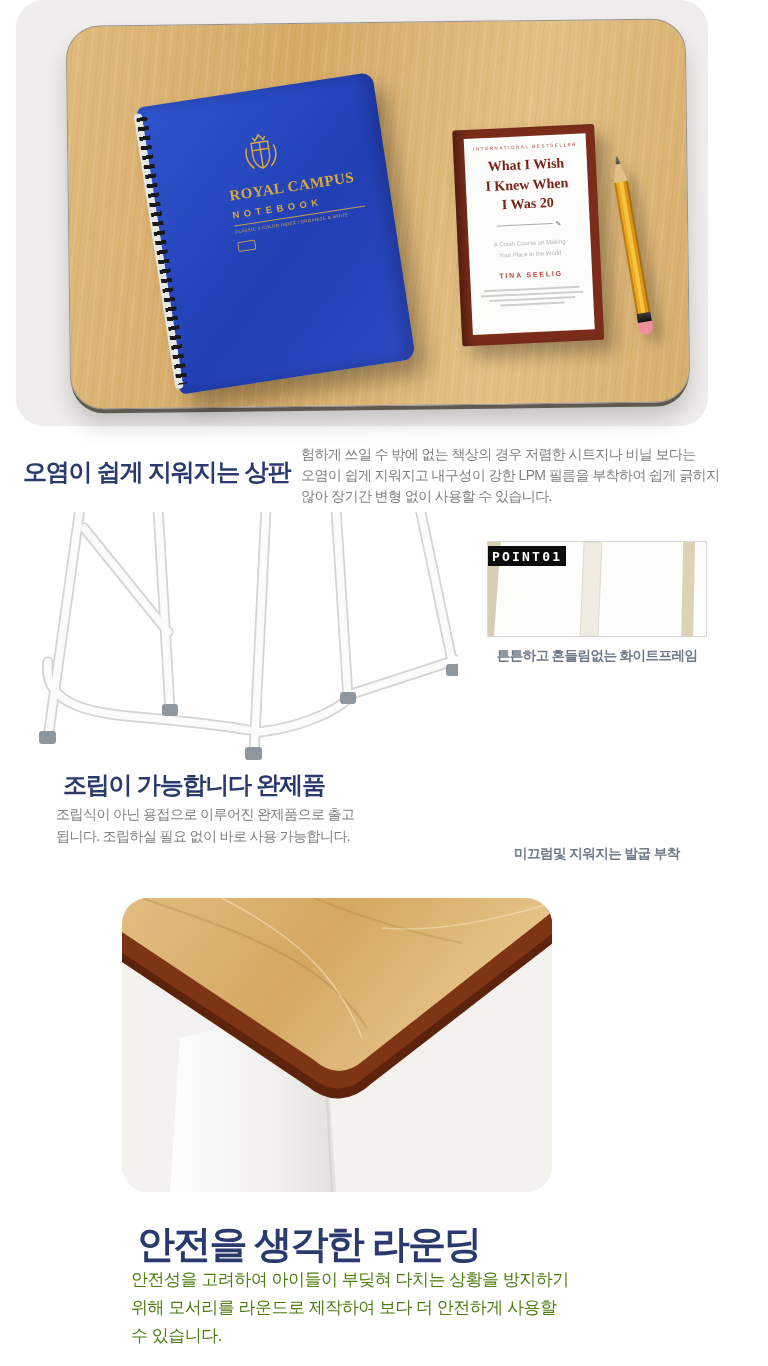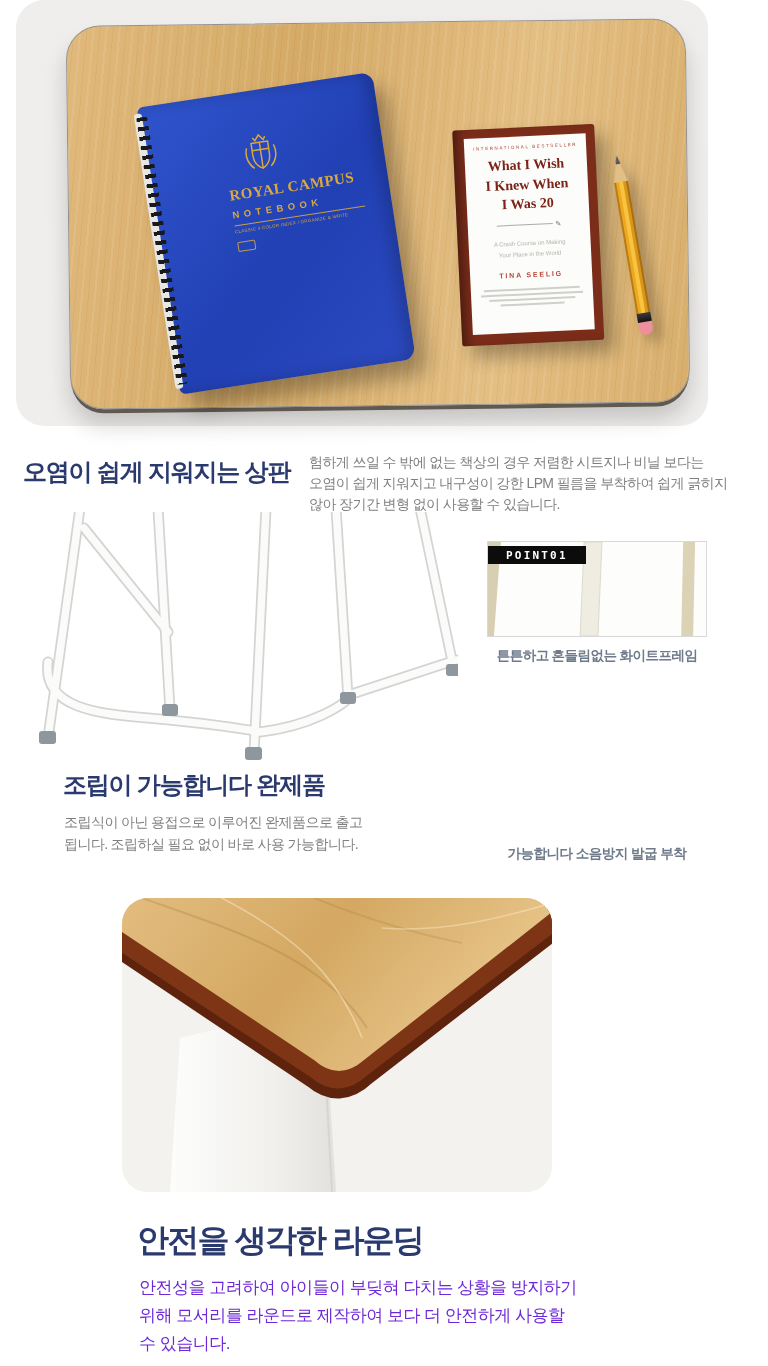--- a/index.html
+++ b/index.html
@@ -55,40 +55,40 @@
     clip-path:polygon(50% 0,100% 100%,0 100%);}
   .pencil-wood{width:14px;height:18px;background:#e2bf85;
     clip-path:polygon(36% 0,64% 0,100% 100%,0 100%);}
   .pencil-body{width:14px;height:133px;
     background:linear-gradient(90deg,#b67d12 0 2px,#eda722 2px 5px,#f8c33e 5px 9px,#d9961b 9px 12px,#a86f10 12px 14px);}
   .pencil-ferrule{width:14px;height:9px;background:linear-gradient(180deg,#3c3c3c,#121212);}
   .pencil-eraser{width:14px;height:13px;background:#ef8f9b;border-radius:0 0 7px 7px;}
 
   
   .sec-heading{position:absolute;margin:8px;color:var(--c-heading,#2b3a6e);font-weight:bold;letter-spacing:-1.2px;white-space:nowrap;}
-  .sec-body{position:absolute;margin:8px;color:var(--c-body-text,#7f7f7f);word-break:keep-all;}
+  .sec-body{position:absolute;margin:0;color:var(--c-body-text,#7f7f7f);word-break:keep-all;}
   #h1{left:15px;top:448px;font-size:24px;}
   #b1{left:301px;top:444px;width:420px;font-size:14px;line-height:21px;letter-spacing:-0.6px;}
   #h2{left:55px;top:761px;font-size:24px;}
   #b2{left:56px;top:804px;width:340px;font-size:14px;line-height:22px;letter-spacing:-0.5px;font-family:Liberation Serif, serif;}
-  #h3{left:129px;top:1211px;font-size:32px;letter-spacing:-1.8px;}
-  #b3{left:131px;top:1266px;width:440px;font-size:17px;line-height:28px;letter-spacing:-0.5px;color:#6d28d9;}
+  #h3{left:129px;top:1211px;font-size:38px;letter-spacing:-1.8px;}
+  #b3{left:131px;top:1266px;width:440px;font-size:17px;line-height:28px;letter-spacing:-0.5px;color:#4d7c0f;}
 
   
   .stool-fig{position:absolute;left:18px;top:512px;width:440px;height:252px;}
   .stool-fig svg{display:block;width:100%;height:100%;}
 
   
   .point-card{position:absolute;left:487px;width:220px;background:#fefefd;border:1px solid #d8d8d8;box-sizing:border-box;}
   #card1{top:541px;height:96px;}
   #card2{top:727px;height:104px;}
   .point-card svg{position:absolute;inset:0;width:100%;height:100%;}
   .badge{position:absolute;left:0;top:4px;background:#0c0c0c;color:#fff;
-    font-family:"DejaVu Sans Mono","Liberation Mono",monospace;font-size:11px;font-weight:bold;
-    letter-spacing:2.2px;padding:4px 18px 3px;line-height:1;}
+    font-family:"DejaVu Sans Mono","Liberation Mono",monospace;font-size:13px;font-weight:bold;
+    letter-spacing:2.2px;padding:4px 4px 3px;line-height:1;}
   .point-caption{position:absolute;left:487px;width:220px;margin:0;text-align:center;
     font-size:13.5px;font-weight:bold;color:var(--c-caption,#6e7a8a);letter-spacing:-0.5px;}
   #cap1{top:647px;font-family:Liberation Serif, serif;} #cap2{top:845px;}
 
   
   .corner-photo{position:absolute;left:122px;top:898px;width:430px;height:294px;border-radius:26px;
     overflow:hidden;background:#f3f2ef;}
   .corner-photo svg{display:block;width:100%;height:100%;}
 </style>
 </head>
@@ -196,21 +196,21 @@
     <svg viewBox="0 0 220 96" preserveAspectRatio="none">
       <rect x="0" y="0" width="220" height="96" fill="#fdfdfc"></rect>
       <polygon points="0,0 13,0 6,96 -6,96" fill="#d8cfb2"></polygon>
       <polygon points="97,0 115,0 111,96 93,96" fill="#efece2" stroke="#ddd8cb" stroke-width="1"></polygon>
       <polygon points="197,0 209,0 207,96 195,96" fill="#dcd3b6"></polygon>
     </svg>
     <span class="badge">POINT01</span>
   </div>
   <p class="point-caption" id="cap1">튼튼하고 흔들림없는 화이트프레임</p>
 
-  <p class="point-caption" id="cap2">가능합니다 소음방지 발굽 부착</p>
+  <p class="point-caption" id="cap2">미끄럼및 지워지는 발굽 부착</p>
 
   <div class="corner-photo">
     <svg viewBox="0 0 430 294" preserveAspectRatio="none">
       <defs>
         <linearGradient id="wood2" x1="0" y1="0" x2="1" y2="0.35">
           <stop offset="0" stop-color="#e3bd80"></stop>
           <stop offset="0.5" stop-color="#d4a862"></stop>
           <stop offset="1" stop-color="#e9c78d"></stop>
         </linearGradient>
         <linearGradient id="leggrad" x1="0" y1="0" x2="1" y2="0">

